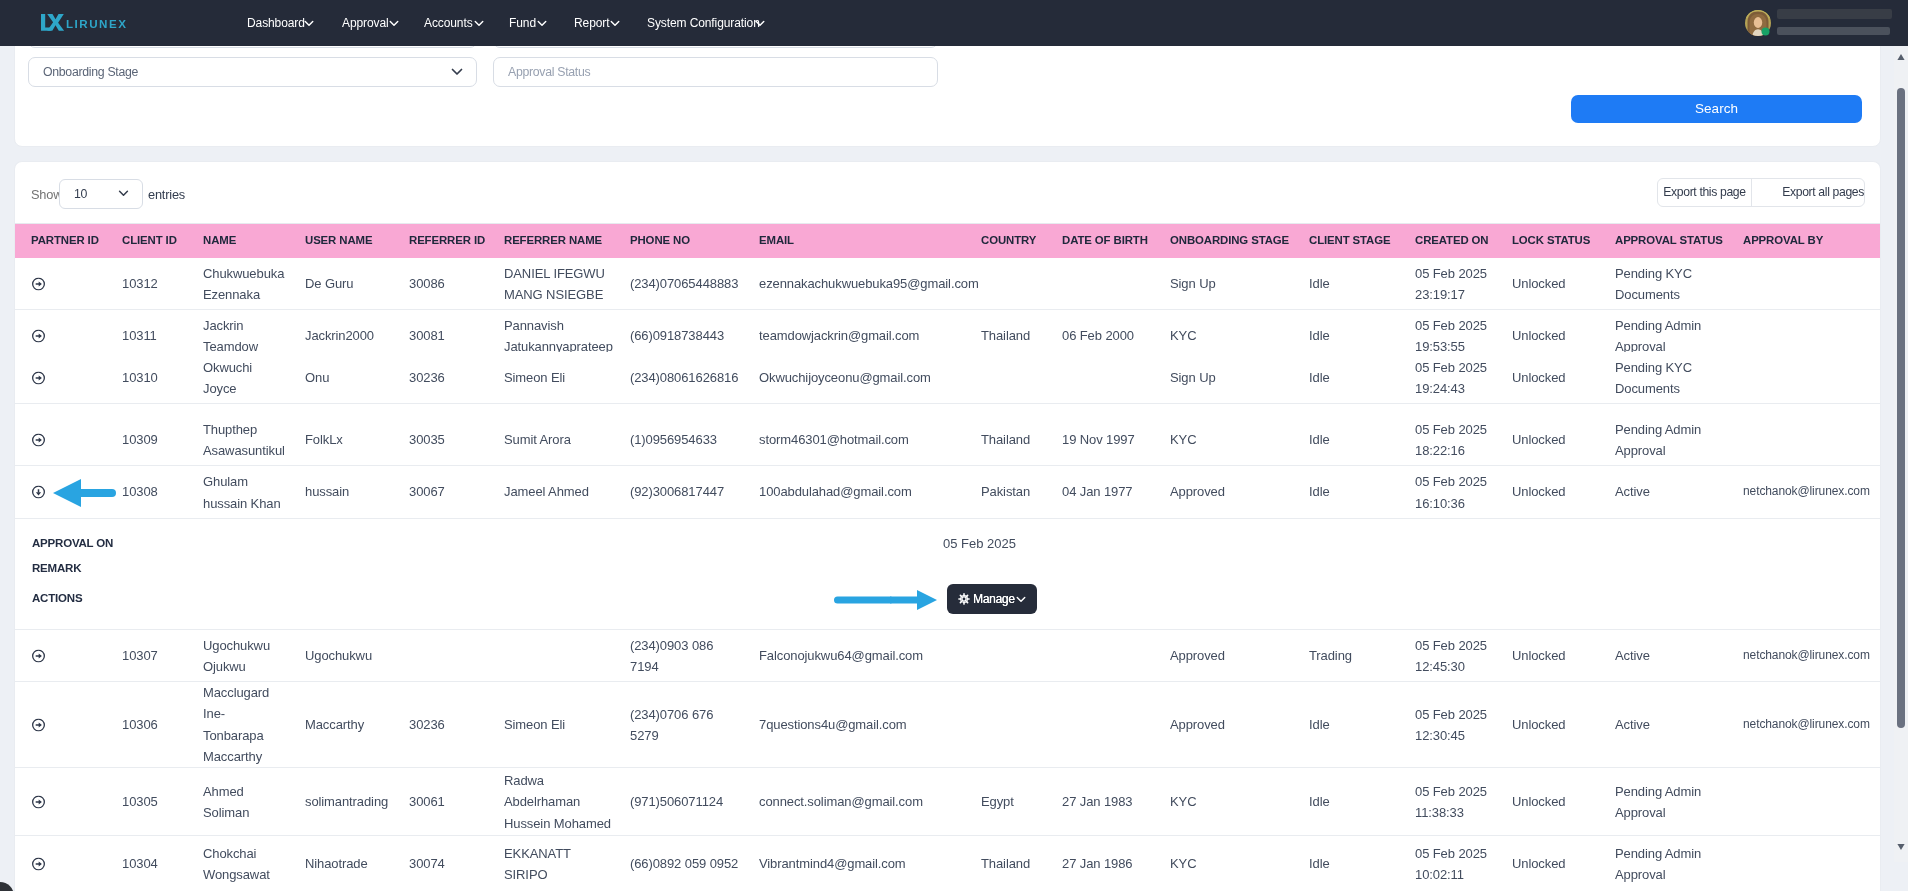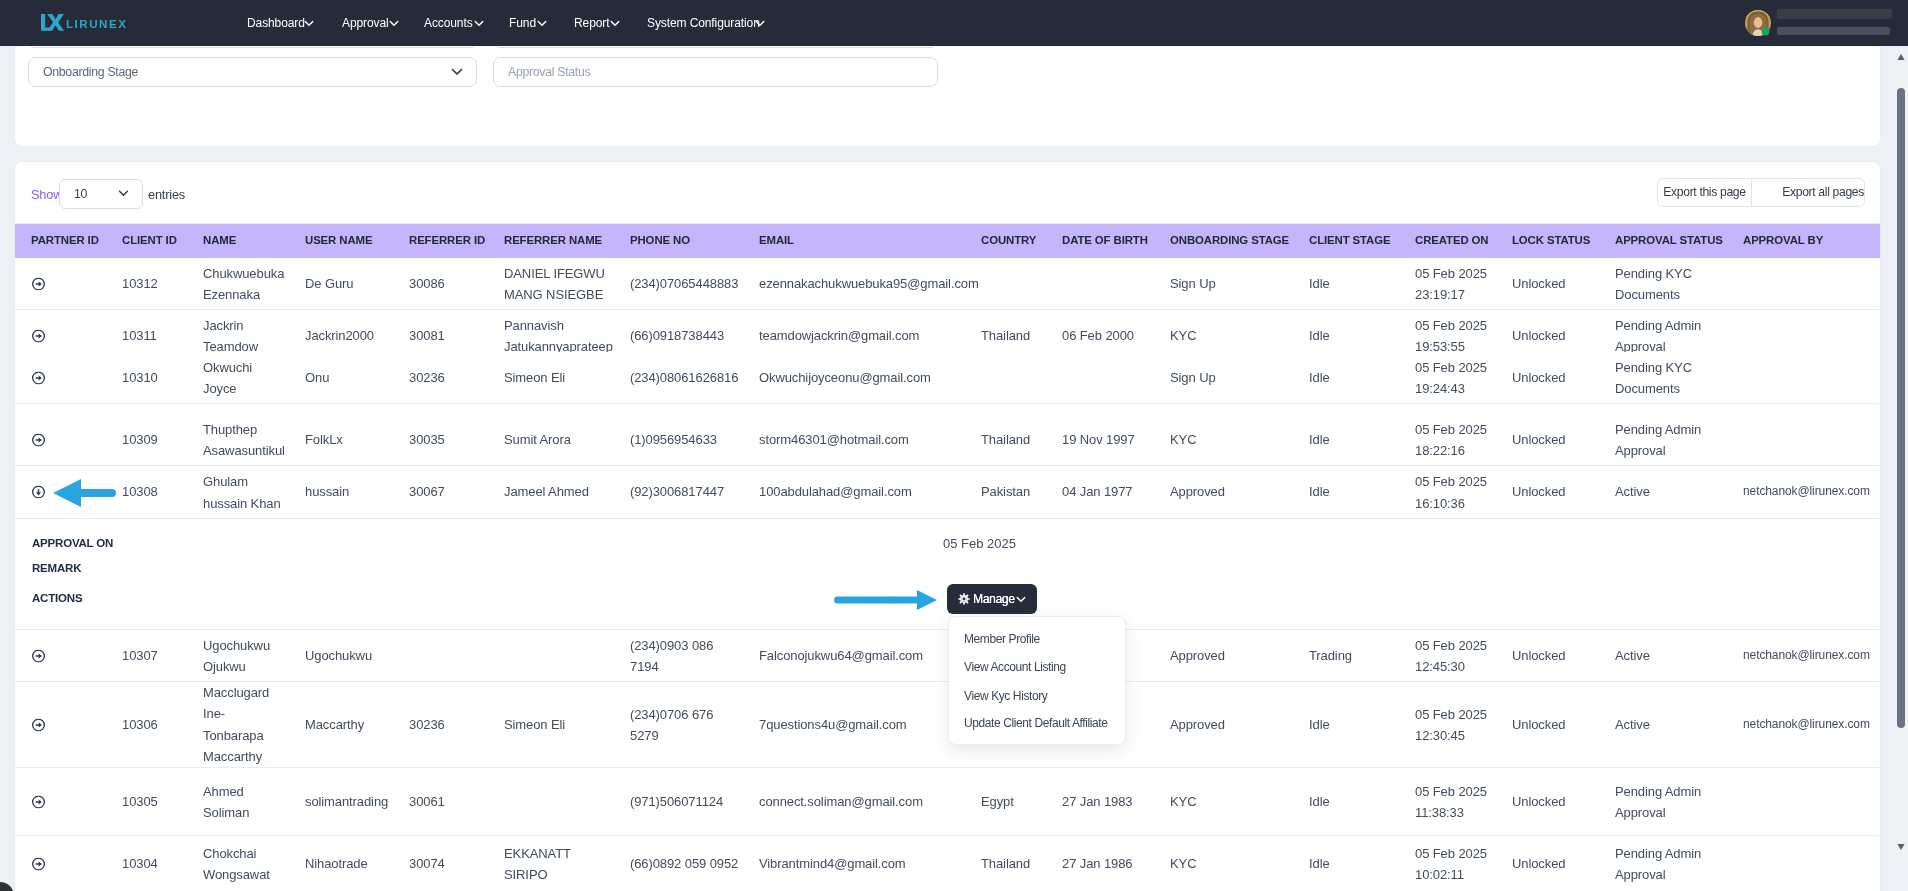--- a/index.html
+++ b/index.html
@@ -7,21 +7,21 @@
 #card1{top:14px;height:133px}
 #card2{top:161px;height:740px;border-radius:8px 8px 0 0;border-bottom:none}
 .inp{position:absolute;background:#fff;border:1px solid #d8dde5;border-radius:7px;height:30px}
 .inp .ph{position:absolute;left:14px;top:50%;transform:translateY(-50%);font-size:12.3px;letter-spacing:-0.3px;color:#5b6577}
 .selch{position:absolute;right:13px;top:50%;transform:translateY(-50%);height:8px;line-height:0}
 #searchbtn{position:absolute;left:1571px;top:95px;width:291px;height:28px;background:#1e7bf5;border-radius:7px;color:#fff;font-size:13.5px;text-align:center;line-height:28px}
 .c,.hc{position:absolute;top:50%;transform:translateY(-50%);white-space:nowrap;line-height:21.5px}
 .c{font-size:13px;letter-spacing:-0.1px;color:#424c5e}
 .aby{font-size:12px}
 .hc{font-size:11.4px;font-weight:bold;color:#20283c;letter-spacing:-0.1px}
-#thead{position:absolute;left:15px;width:1865px;top:223px;height:36px;border-top:1px solid #e7eaef;border-bottom:1px solid #e7eaef;background:#c4b5fd}
+#thead{position:absolute;left:15px;width:1865px;top:223px;height:36px;border-top:1px solid #e7eaef;border-bottom:1px solid #e7eaef;background:#f9a8d4}
 .trow{position:absolute;left:15px;width:1865px;background:#fff;border-bottom:1px solid #e9ecf0}
 .rowic{position:absolute;top:50%;transform:translateY(-50%)}
 #expand{position:absolute;left:15px;width:1865px;top:519px;height:111px;background:#fff;border-bottom:1px solid #e9ecf0}
 .xl{position:absolute;font-size:11.5px;font-weight:bold;letter-spacing:-0.2px;color:#232d42;left:17px;white-space:nowrap}
 .xv{position:absolute;left:928px;font-size:13px;color:#424c5e;white-space:nowrap}
 #managebtn{position:absolute;left:947px;top:584px;width:90px;height:30px;background:#262c3a;border-radius:6px;color:#fff;z-index:11}
 #dropdown{position:absolute;left:948px;top:616px;width:178px;height:129px;background:#fff;border:1px solid #ececee;border-radius:8px;box-shadow:0 6px 16px rgba(30,40,60,.10);z-index:12}
 .dd{position:absolute;left:15px;font-size:12px;letter-spacing:-0.4px;line-height:14px;color:#3b4556;white-space:nowrap}
 #navbar{position:absolute;left:0;top:0;width:1908px;height:46px;background:#252b39;z-index:60}
 .nav{position:absolute;top:50%;transform:translateY(-50%);color:#fff;font-size:12px;letter-spacing:-0.1px;white-space:nowrap}
@@ -42,22 +42,23 @@
 <div class="inp" style="left:493px;top:18px;width:445px"></div>
 <div class="inp" style="left:28px;top:57px;width:449px">
       <span class="ph">Onboarding Stage</span>
 <span class="selch"><svg width="12" height="8" viewBox="0 0 12 8">
           <path d="M1.5 1.5L6 6l4.5-4.5" fill="none" stroke="#343c4c" stroke-width="1.7" stroke-linecap="round" stroke-linejoin="round"></path>
         </svg></span>
     </div>
 <div class="inp" style="left:493px;top:57px;width:445px">
       <span class="ph" style="color:#98a1b1">Approval Status</span>
     </div>
-
-<span style="position:absolute;left:31px;top:187px;font-size:12.8px;letter-spacing:-0.2px;color:#8b5cf6">Show</span>
+<div id="searchbtn">Search</div>
+
+<span style="position:absolute;left:31px;top:187px;font-size:12.8px;letter-spacing:-0.2px;color:#737373">Show</span>
 <div class="inp" style="left:59px;top:179px;width:84px;height:30px;border-radius:6px">
       <span class="ph" style="color:#333d4f">10</span>
 <span class="selch"><svg width="11" height="7" viewBox="0 0 12 8">
           <path d="M1.5 1.5L6 6l4.5-4.5" fill="none" stroke="#343c4c" stroke-width="1.7" stroke-linecap="round" stroke-linejoin="round"></path>
         </svg></span>
     </div>
 <span style="position:absolute;left:148px;top:187px;font-size:12.8px;letter-spacing:-0.2px;color:#333d4f">entries</span>
 
 <div style="position:absolute;left:1657px;top:178px;height:29px;border:1px solid #e2e5ea;border-radius:6px;background:#fff;display:flex;z-index:5">
 <div style="width:94px;text-align:center;line-height:27px;font-size:12.2px;letter-spacing:-0.35px;color:#333c4d;border-right:1px solid #e2e5ea">Export this page</div>
@@ -225,20 +226,21 @@
 <div class="trow" style="top:768px;height:68px">
       <svg class="rowic" style="left:17px" width="13" height="13" viewBox="0 0 13 13">
         <circle cx="6.5" cy="6.5" r="5.85" fill="none" stroke="#2e3749" stroke-width="1.3"></circle>
         <line x1="3.7" y1="6.5" x2="7.1" y2="6.5" stroke="#2e3749" stroke-width="1.5"></line>
         <path d="M6.7 3.9v5.2L9.9 6.5z" fill="#2e3749"></path>
       </svg>
       <span class="c" style="left:107px">10305</span>
       <span class="c" style="left:188px">Ahmed<br>Soliman</span>
       <span class="c" style="left:290px">solimantrading</span>
       <span class="c" style="left:394px">30061</span>
+      <span class="c" style="left:489px">Radwa<br>Abdelrhaman<br>Hussein Mohamed</span>
       <span class="c" style="left:615px">(971)506071124</span>
       <span class="c" style="left:744px">connect.soliman@gmail.com</span>
       <span class="c" style="left:966px">Egypt</span>
       <span class="c" style="left:1047px">27 Jan 1983</span>
       <span class="c" style="left:1155px">KYC</span>
       <span class="c" style="left:1294px">Idle</span>
       <span class="c" style="left:1400px">05 Feb 2025<br>11:38:33</span>
       <span class="c" style="left:1497px">Unlocked</span>
       <span class="c" style="left:1600px">Pending Admin<br>Approval</span>
     </div>
@@ -298,26 +300,20 @@
           </g>
           <g stroke-width="1.6">
             <line x1="8.33" y1="3.67" x2="9.61" y2="2.39"></line>
           </g>
         </g>
       </svg>
 <span style="position:absolute;left:26px;top:8px;font-size:12px;letter-spacing:-0.3px;text-shadow:0.3px 0 0 #fff">Manage</span>
 <span style="position:absolute;left:69px;top:12px;line-height:0"><svg width="10" height="7" viewBox="0 0 12 8">
           <path d="M1.5 1.5L6 6l4.5-4.5" fill="none" stroke="#ffffff" stroke-width="1.7" stroke-linecap="round" stroke-linejoin="round"></path>
         </svg></span>
-</div>
-<div id="dropdown">
-<span class="dd" style="top:14.5px">Member Profile</span>
-<span class="dd" style="top:43px">View Account Listing</span>
-<span class="dd" style="top:71.5px">View Kyc History</span>
-<span class="dd" style="top:98.5px">Update Client Default Affiliate</span>
 </div>
 
 <svg class="arrow" style="left:50px;top:476px" width="70" height="34" viewBox="0 0 70 34">
 <path d="M3 17 L31 3 L31 13 L56 13 L56 21 L31 21 L31 31 Z" fill="#29a4e1"></path>
 <line x1="56" y1="17" x2="62" y2="17" stroke="#29a4e1" stroke-width="8" stroke-linecap="round"></line>
 </svg>
 <svg class="arrow" style="left:830px;top:583px" width="110" height="34" viewBox="0 0 110 34">
 <path d="M107 17 L87 7 L87 13.5 L60 13.5 L60 20.5 L87 20.5 L87 27 Z" fill="#29a4e1"></path>
 <line x1="60" y1="17" x2="7.5" y2="17" stroke="#29a4e1" stroke-width="7" stroke-linecap="round"></line>
 </svg>

